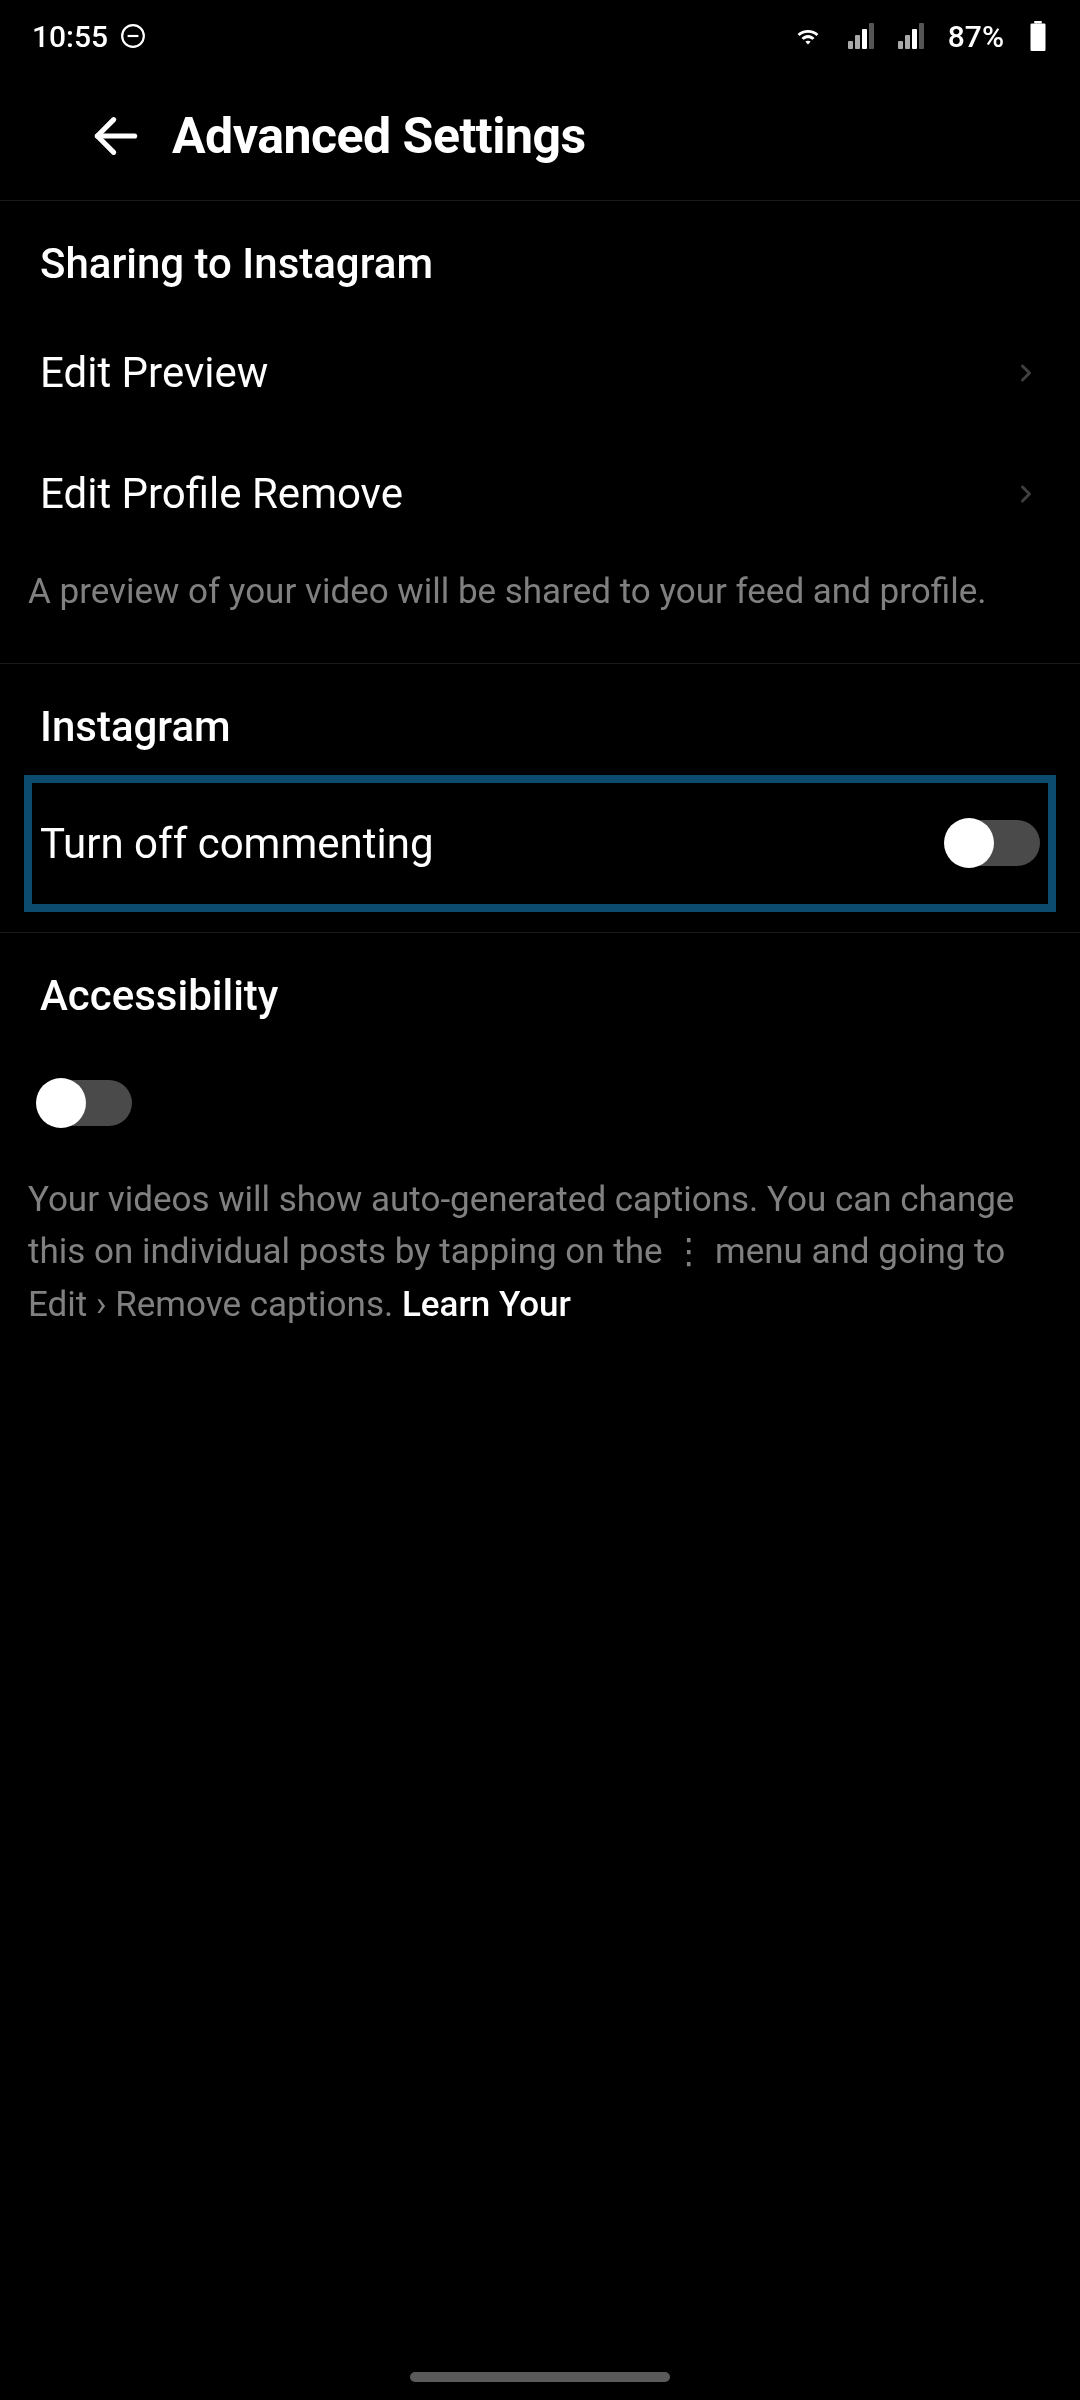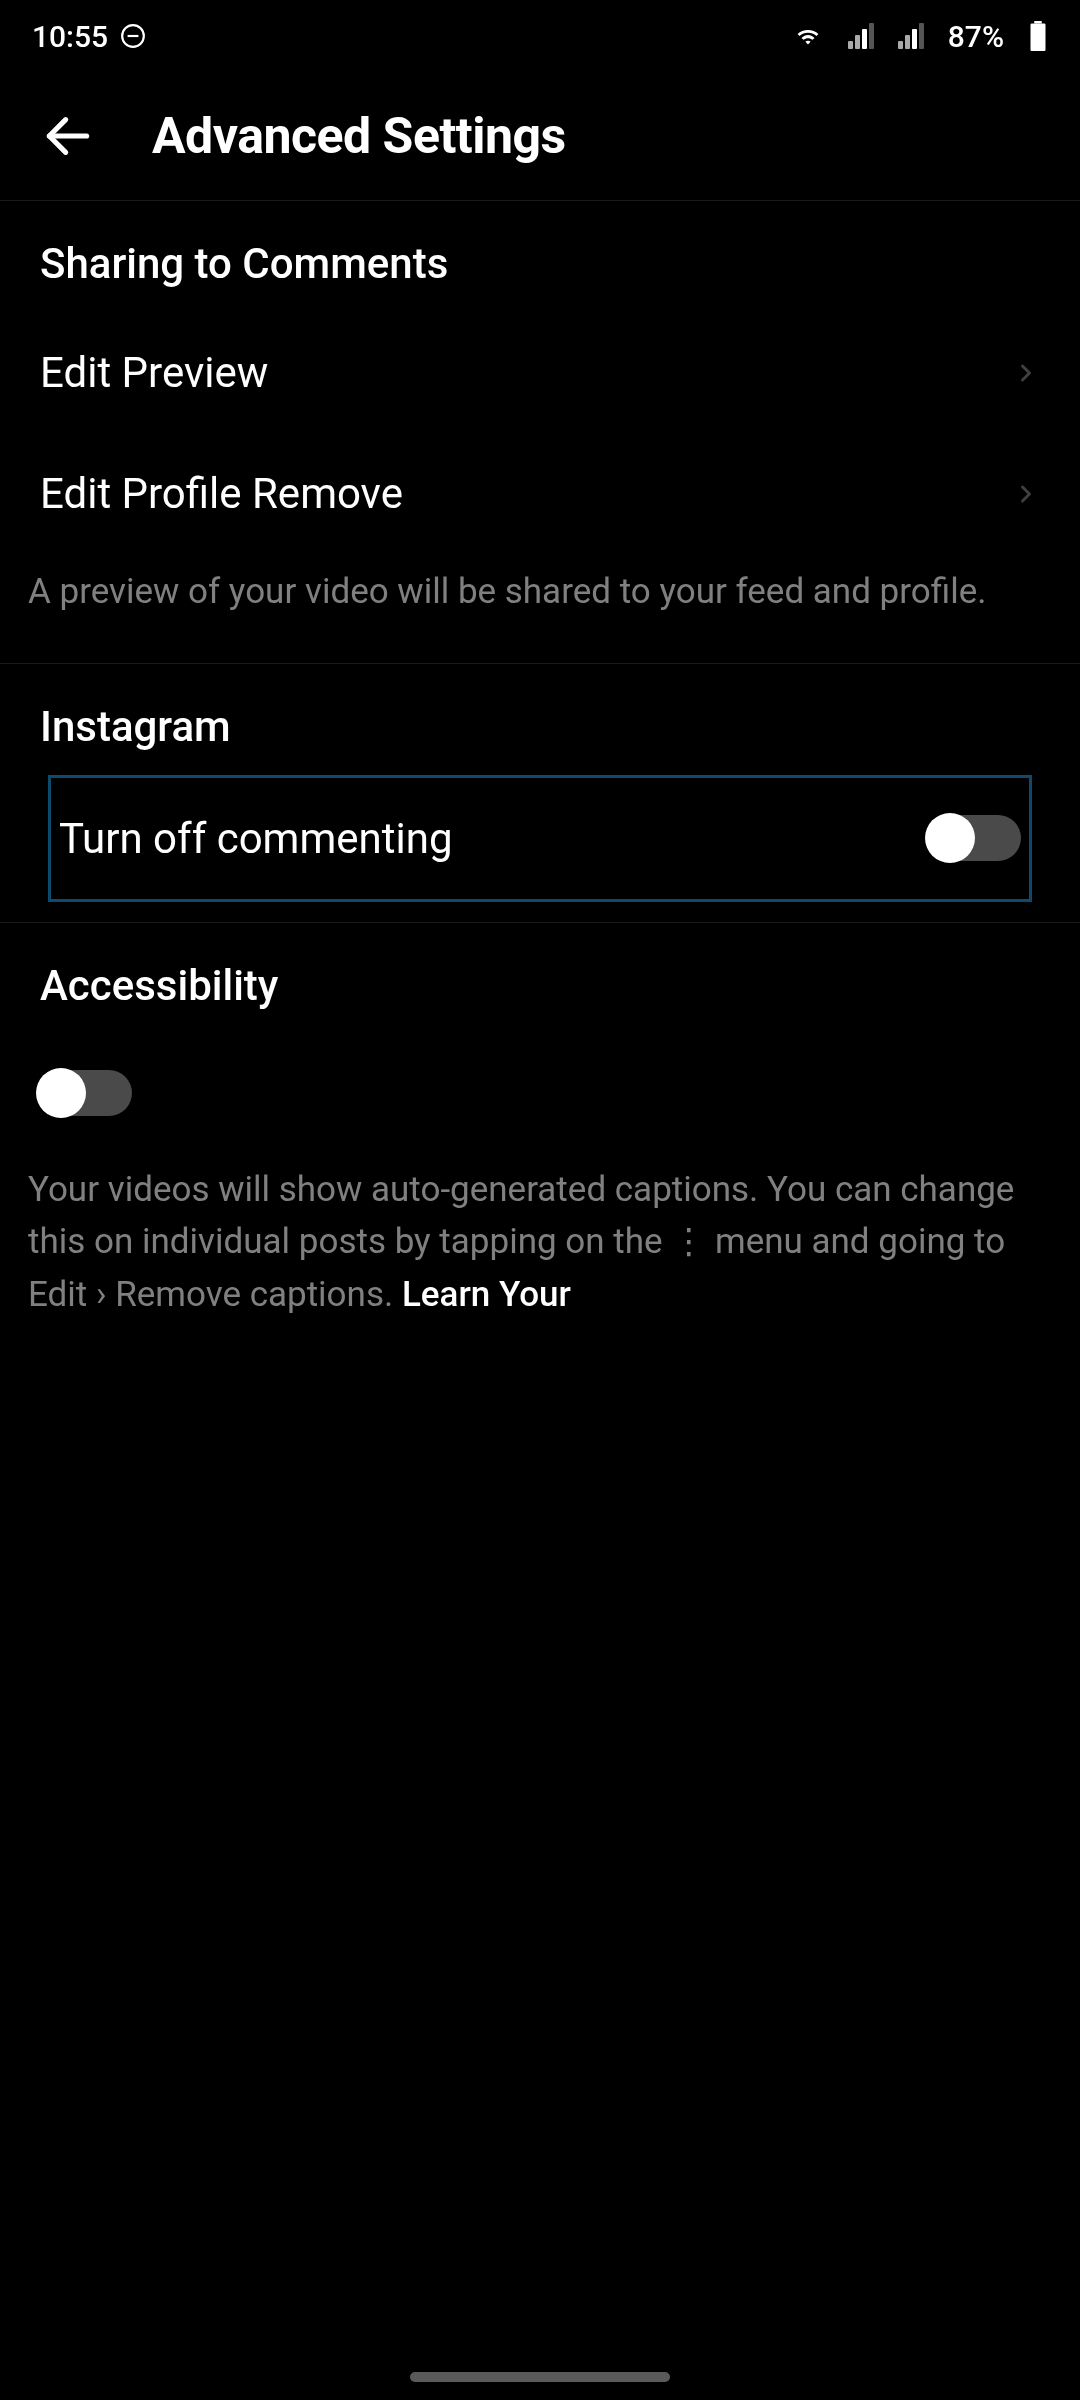--- a/index.html
+++ b/index.html
@@ -37,21 +37,22 @@
     }
     .dnd-icon {
       display: inline-flex;
       align-items: center;
     }
     .app-bar {
       height: 128px;
       display: flex;
       align-items: center;
       padding: 0 40px;
-      gap: 56px;
+      gap: 28px;
+      margin-left: 48px;
     }
     .back-arrow {
       display: flex;
       align-items: center;
       justify-content: center;
       width: 56px;
       height: 56px;
     }
     .title {
       font-size: 50px;
@@ -100,22 +101,22 @@
     .toggle-thumb {
       position: absolute;
       width: 50px;
       height: 50px;
       background: #ffffff;
       border-radius: 50%;
       top: -2px;
       left: -4px;
     }
     .highlight-box {
-      border: 3px solid #0c4a6e;
-      margin: 0 48px;
+      border: 8px solid #0c4a6e;
+      margin: 0 24px;
       padding: 0;
     }
     .highlight-box .row {
       padding: 36px 8px;
     }
     .learn-more {
       color: #ffffff;
       font-weight: 500;
     }
     .nav-handle {
@@ -192,21 +193,21 @@
     <svg width="56" height="56" viewBox="0 0 24 24" fill="none" stroke="#ffffff" stroke-width="2.2" stroke-linecap="round" stroke-linejoin="round">
       <line x1="20" y1="12" x2="4" y2="12"></line>
       <polyline points="11 5 4 12 11 19"></polyline>
     </svg>
   </div>
   <div class="title">Advanced Settings</div>
 </div>
 
 <div class="divider"></div>
 
-<div class="section-header">Sharing to Comments</div>
+<div class="section-header">Sharing to Instagram</div>
 
 <div class="row">
   <div class="row-label">Edit Preview</div>
   <div class="chevron">
     <svg width="28" height="28" viewBox="0 0 24 24" fill="none" stroke="#808080" stroke-width="2.5" stroke-linecap="round" stroke-linejoin="round">
       <polyline points="9 6 15 12 9 18"></polyline>
     </svg>
   </div>
 </div>
 

